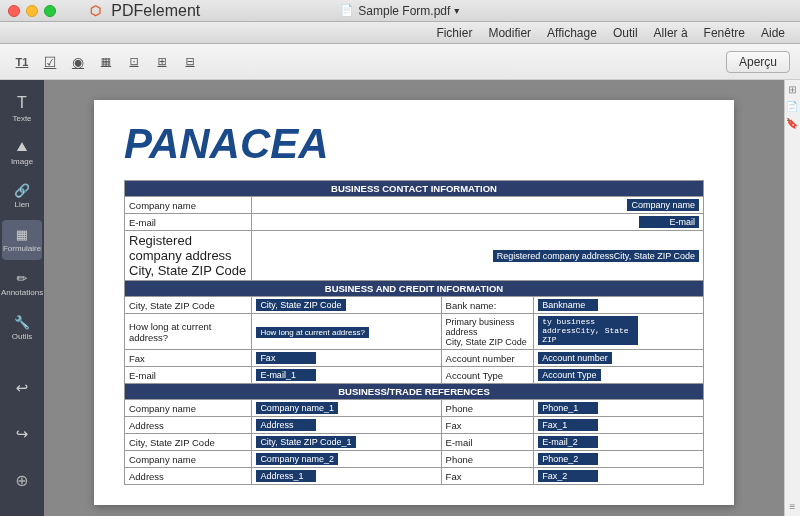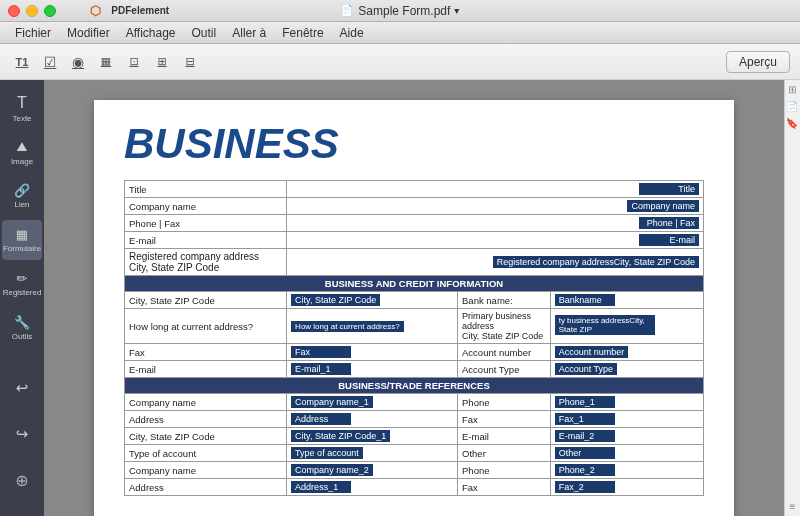--- a/index.html
+++ b/index.html
@@ -25,20 +25,21 @@
 
     
     .menu-bar {
       height: 22px;
       background: linear-gradient(to bottom, #ececec, #d8d8d8);
       display: flex;
       align-items: center;
       padding: 0 8px;
       border-bottom: 1px solid #b0b0b0;
       gap: 2px;
+      justify-content: flex-end;
     }
     .menu-item { font-size: 12px; color: #333; padding: 2px 7px; cursor: pointer; border-radius: 3px; }
 
     
     .toolbar {
       height: 36px;
       background: linear-gradient(to bottom, #f5f5f5, #e8e8e8);
       border-bottom: 1px solid #ccc;
       display: flex;
       align-items: center;
@@ -171,21 +172,21 @@
 <body>
 
 <div class="title-bar">
   <div class="traffic-lights">
     <div class="traffic-light tl-red"></div>
     <div class="traffic-light tl-yellow"></div>
     <div class="traffic-light tl-green"></div>
   </div>
   <div class="title-bar-app">
     <span style="color:#e06030;font-size:13px;font-weight:bold;">⬡</span>
-    <span style="font-size:10px;font-weight:700;color:#333;">PDFelement</span>
+    <span style="font-size:16px;font-weight:400;color:#333;">PDFelement</span>
   </div>
   <div class="title-bar-center">
     <span style="font-size:11px;">📄</span>
     <span style="font-size:12px;">Sample Form.pdf</span>
     <span style="font-size:10px;">▾</span>
   </div>
 </div>
 
 <div class="menu-bar">
   <div class="menu-item">Fichier</div>
@@ -224,21 +225,21 @@
     <div class="sidebar-item">
       <span class="sidebar-icon" style="font-size:13px;">🔗</span>
       <span class="sidebar-label">Lien</span>
     </div>
     <div class="sidebar-item active">
       <span class="sidebar-icon" style="font-size:13px;">▦</span>
       <span class="sidebar-label">Formulaire</span>
     </div>
     <div class="sidebar-item">
       <span class="sidebar-icon" style="font-size:13px;">✏</span>
-      <span class="sidebar-label">Registered</span>
+      <span class="sidebar-label">Annotations</span>
     </div>
     <div class="sidebar-item">
       <span class="sidebar-icon" style="font-size:13px;">🔧</span>
       <span class="sidebar-label">Outils</span>
     </div>
 
     <div class="sidebar-bottom" style="margin-top:auto;display:flex;flex-direction:column;align-items:center;gap:6px;padding-bottom:8px;">
       <div class="sidebar-item">
         <span class="sidebar-icon" style="font-size:15px;">↩</span>
       </div>
@@ -247,51 +248,42 @@
       </div>
       <div class="sidebar-item">
         <span class="sidebar-icon" style="font-size:16px;color:#aaa;">⊕</span>
       </div>
     </div>
   </div>
 
   <div class="content-area">
     <div class="pdf-page">
 
-      <div class="panacea-title">BUSINESS</div>
+      <div class="panacea-title">PANACEA</div>
 
       <table class="form-table">
 
         <tbody>
-        <tr>
-          <td class="label-cell" style="width:28%;">Title</td>
-          <td colspan="3" style="text-align:right;">
-            <span class="field-input">Title</span>
-          </td>
+            <tr>
+          <td colspan="4" class="section-header">BUSINESS CONTACT INFORMATION</td>
         </tr>
         <tr>
           <td class="label-cell">Company name</td>
           <td colspan="3" style="text-align:right;">
             <span class="field-input">Company name</span>
           </td>
         </tr>
         <tr>
-          <td class="label-cell">Phone | Fax</td>
-          <td colspan="3" style="text-align:right;">
-            <span class="field-input">Phone | Fax</span>
-          </td>
-        </tr>
-        <tr>
           <td class="label-cell">E-mail</td>
           <td colspan="3" style="text-align:right;">
             <span class="field-input">E-mail</span>
           </td>
         </tr>
         <tr>
-          <td class="label-cell" style="font-size:10px;">Registered company address<br>City, State ZIP Code</td>
+          <td class="label-cell" style="font-size:13px;">Registered company address<br>City, State ZIP Code</td>
           <td colspan="3" style="text-align:right;margin-top:48px;">
             <span class="field-input" style="min-width:200px;">Registered company addressCity, State ZIP Code</span>
           </td>
         </tr>
 
         <tr>
           <td colspan="4" class="section-header">BUSINESS AND CREDIT INFORMATION</td>
         </tr>
         <tr>
           <td class="label-cell" style="width:22%;">City, State ZIP Code</td>
@@ -303,21 +295,21 @@
             <span class="field-input">Bankname</span>
           </td>
         </tr>
         <tr>
           <td class="label-cell">How long at current address?</td>
           <td>
             <span class="field-input" style="font-size:8px;">How long at current address?</span>
           </td>
           <td class="label-cell" style="font-size:9px;">Primary business address<br>City, State ZIP Code</td>
           <td style="overflow:hidden;">
-            <span class="field-input" style="font-size:8px;max-width:100px;overflow:hidden;">ty business addressCity, State ZIP</span>
+            <span class="field-input" style="font-size:8px;max-width:100px;overflow:hidden;font-family:Liberation Mono, monospace;">ty business addressCity, State ZIP</span>
           </td>
         </tr>
         <tr>
           <td class="label-cell">Fax</td>
           <td>
             <span class="field-input">Fax</span>
           </td>
           <td class="label-cell">Account number</td>
           <td>
             <span class="field-input">Account number</span>
@@ -358,30 +350,20 @@
           </td>
         </tr>
         <tr>
           <td class="label-cell">City, State ZIP Code</td>
           <td>
             <span class="field-input">City, State ZIP Code_1</span>
           </td>
           <td class="label-cell">E-mail</td>
           <td>
             <span class="field-input">E-mail_2</span>
-          </td>
-        </tr>
-        <tr>
-          <td class="label-cell">Type of account</td>
-          <td>
-            <span class="field-input">Type of account</span>
-          </td>
-          <td class="label-cell">Other</td>
-          <td>
-            <span class="field-input">Other</span>
           </td>
         </tr>
         <tr>
           <td class="label-cell">Company name</td>
           <td>
             <span class="field-input">Company name_2</span>
           </td>
           <td class="label-cell">Phone</td>
           <td>
             <span class="field-input">Phone_2</span>

